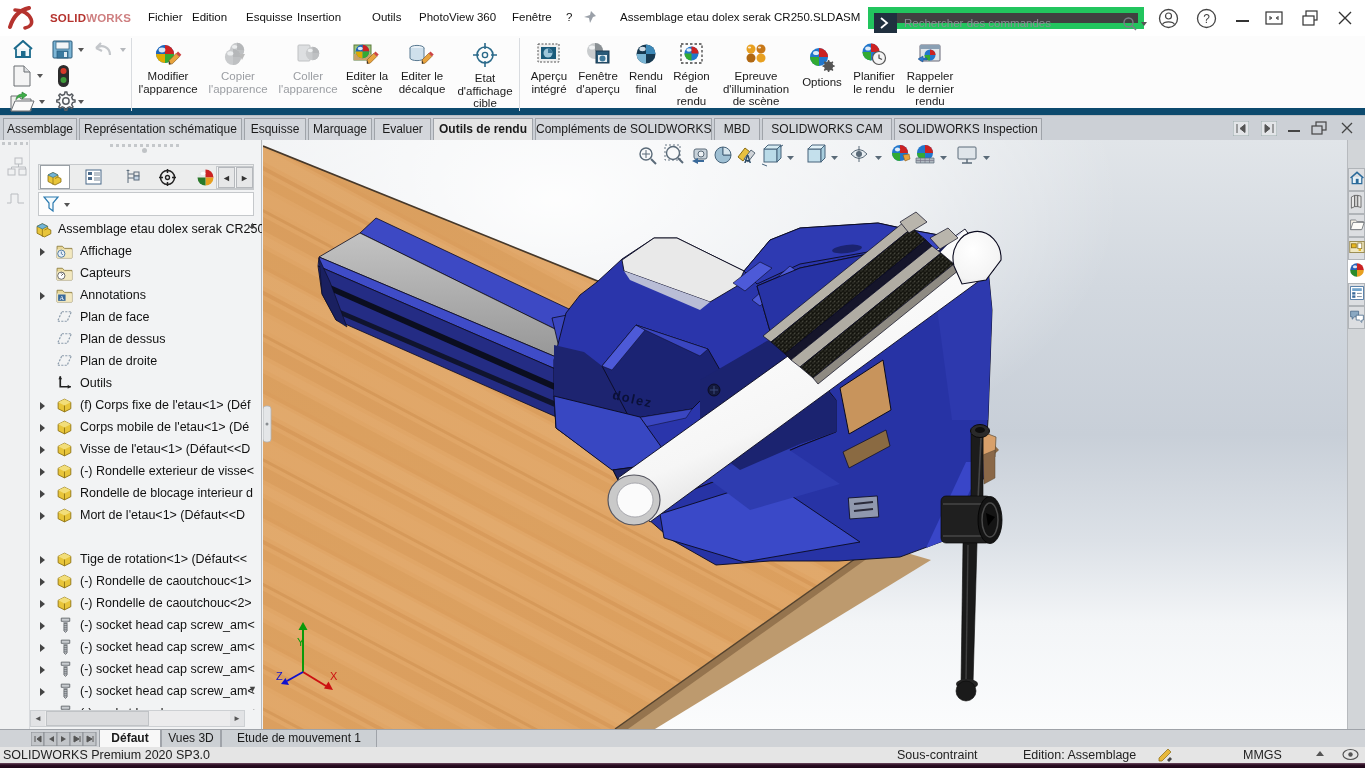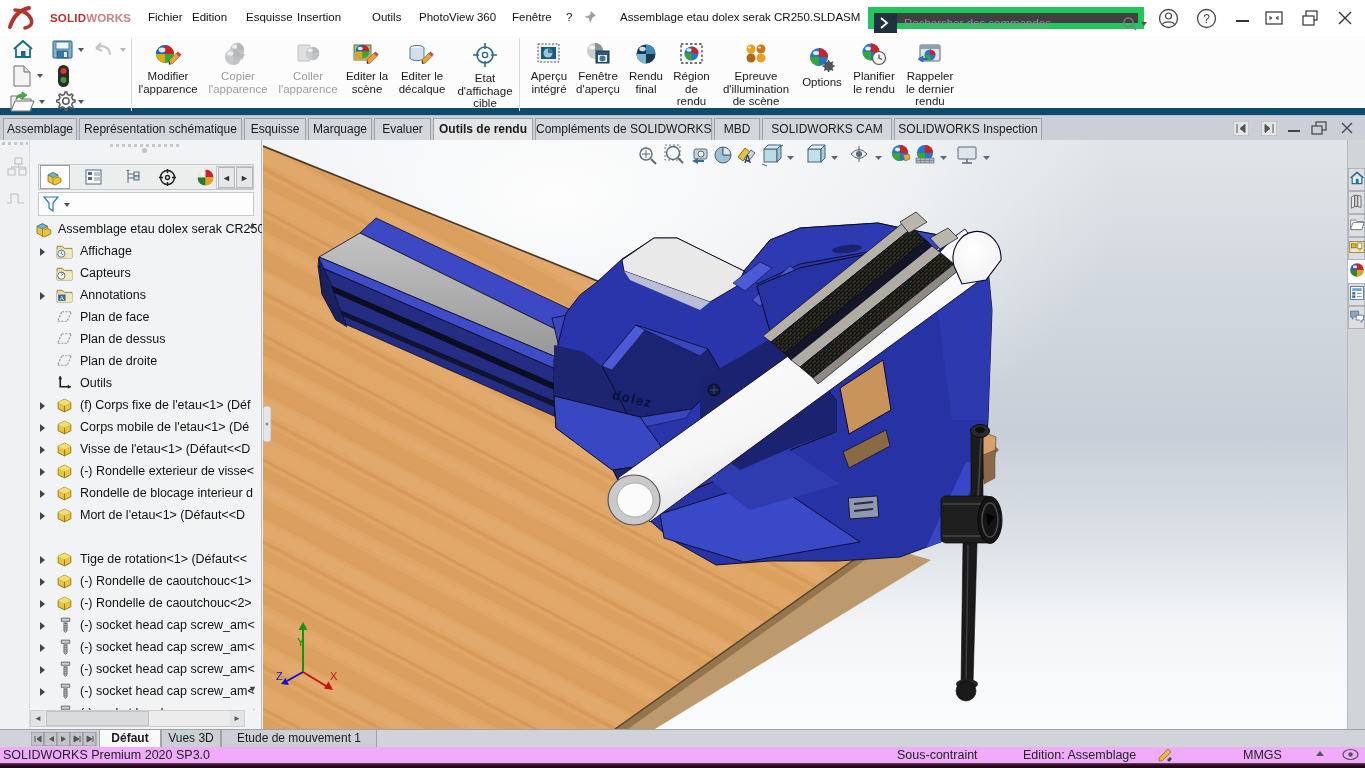--- a/index.html
+++ b/index.html
@@ -30,21 +30,21 @@
 #treepanel { position:absolute; left:30px; top:0; width:232px; height:589px; background:#f2f3f4; border-right:1px solid #b7babe; }
 #viewport { position:absolute; left:263px; top:0; width:1084px; height:589px; }
 #rightstrip { position:absolute; left:1347px; top:0; width:18px; height:589px; background:#d2d5d8; border-left:1px solid #b7babe; }
 .treerow { position:absolute; left:0; width:232px; height:22px; font-size:12.5px; color:#111; white-space:nowrap; }
 .treerow .lbl { position:absolute; top:4px; }
 .tarr { position:absolute; width:0; height:0; border-top:4px solid transparent; border-bottom:4px solid transparent; border-left:5px solid #444; top:8px; }
 
 #bottabs { position:absolute; left:0; top:729px; width:1365px; height:18px; background:#d0d3d7; border-top:1px solid #9fa3a9; }
 .btab { position:absolute; top:0; height:18px; border:1px solid #9fa3a9; border-top:none; background:#ccd0d4; font-size:12px; color:#1a1a1a; text-align:center; line-height:17px; }
 .btab.active { background:#f8f8f8; font-weight:bold; }
-#statusbar { position:absolute; left:0; top:747px; width:1365px; height:16px; background:#f0abfc; font-size:12.5px; color:#222; }
+#statusbar { position:absolute; left:0; top:747px; width:1365px; height:16px; background:#e5e5e5; font-size:12.5px; color:#222; }
 #darkstrip { position:absolute; left:0; top:763px; width:1365px; height:5px; background:linear-gradient(#6e4a60,#2a0c22 40%,#1d0617); }
 </style>
 </head>
 <body>
 <div id="app">
   <div id="titlebar">
     <svg class="abs" style="left:7px;top:6px" width="40" height="24" viewBox="0 0 40 24">
       <path d="M22 2 C13 4 6 11 3 21" fill="none" stroke="#b5332e" stroke-width="4" stroke-linecap="round"></path>
       <path d="M8 4 C16 4 22 8 24 13 C26 18 23 21 18 22" fill="none" stroke="#b5332e" stroke-width="3.6" stroke-linecap="round"></path>
     </svg>

